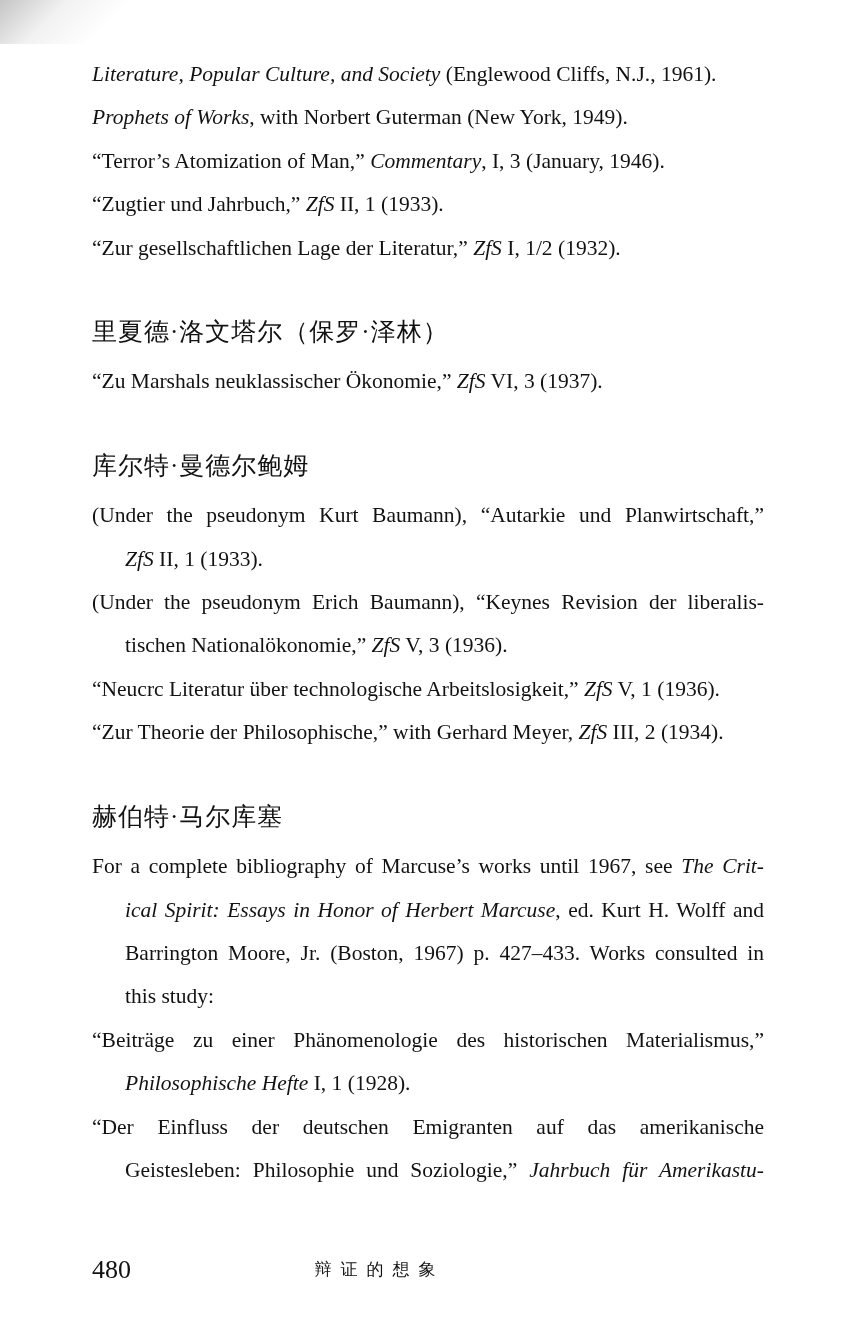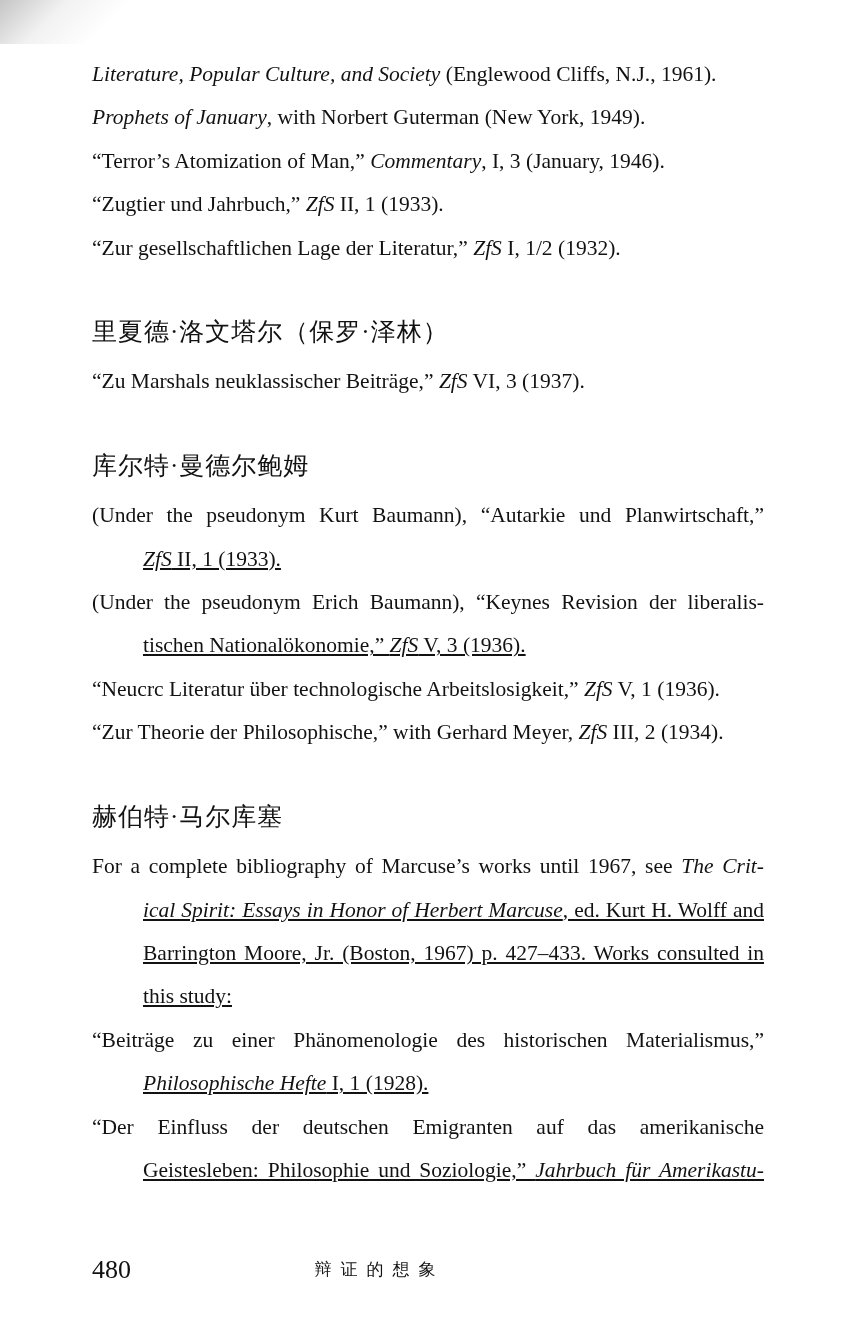--- a/index.html
+++ b/index.html
@@ -38,21 +38,21 @@
     font-size: 25px;
     line-height: 43.4px;
     letter-spacing: 1px;
   }
   .entry { margin: 0; }
   .line {
     font-size: 21.5px;
     line-height: 43.4px;
     white-space: normal;
   }
-  .line.cont { margin-left: 51px; text-decoration: underline; }
+  .line.cont { margin-left: 33px; }
   .line.just {
     text-align: justify;
     text-align-last: justify;
   }
   em { font-style: italic; }
   .footer {
     position: absolute;
     left: 0; top: 1246px;
     width: 750px; height: 48px;
   }
@@ -77,36 +77,36 @@
 
 <main class="page">
   <div class="scan-shade"></div>
 
   <div class="content">
       <section class="bib-section">
         <div class="entry">
           <div class="line"><em>Literature, Popular Culture, and Society</em><span> (Englewood Cliffs, N.J., 1961).</span></div>
         </div>
         <div class="entry">
-          <div class="line"><em>Prophets of January</em><span>, with Norbert Guterman (New York, 1949).</span></div>
+          <div class="line"><em>Prophets of Works</em><span>, with Norbert Guterman (New York, 1949).</span></div>
         </div>
         <div class="entry">
           <div class="line"><span>“Terror’s Atomization of Man,” </span><em>Commentary</em><span>, I, 3 (January, 1946).</span></div>
         </div>
         <div class="entry">
           <div class="line"><span>“Zugtier und Jahrbuch,” </span><em>ZfS</em><span> II, 1 (1933).</span></div>
         </div>
         <div class="entry">
           <div class="line"><span>“Zur gesellschaftlichen Lage der Literatur,” </span><em>ZfS</em><span> I, 1/2 (1932).</span></div>
         </div>
       </section>
       <section class="bib-section">
         <h2 class="cjk-header">里夏德·洛文塔尔（保罗·泽林）</h2>
         <div class="entry">
-          <div class="line"><span>“Zu Marshals neuklassischer Beiträge,” </span><em>ZfS</em><span> VI, 3 (1937).</span></div>
+          <div class="line"><span>“Zu Marshals neuklassischer Ökonomie,” </span><em>ZfS</em><span> VI, 3 (1937).</span></div>
         </div>
       </section>
       <section class="bib-section">
         <h2 class="cjk-header">库尔特·曼德尔鲍姆</h2>
         <div class="entry">
           <div class="line just"><span>(Under the pseudonym Kurt Baumann), “Autarkie und Planwirtschaft,”</span></div>
           <div class="line cont"><em>ZfS</em><span> II, 1 (1933).</span></div>
         </div>
         <div class="entry">
           <div class="line just"><span>(Under the pseudonym Erich Baumann), “Keynes Revision der liberalis-</span></div>

